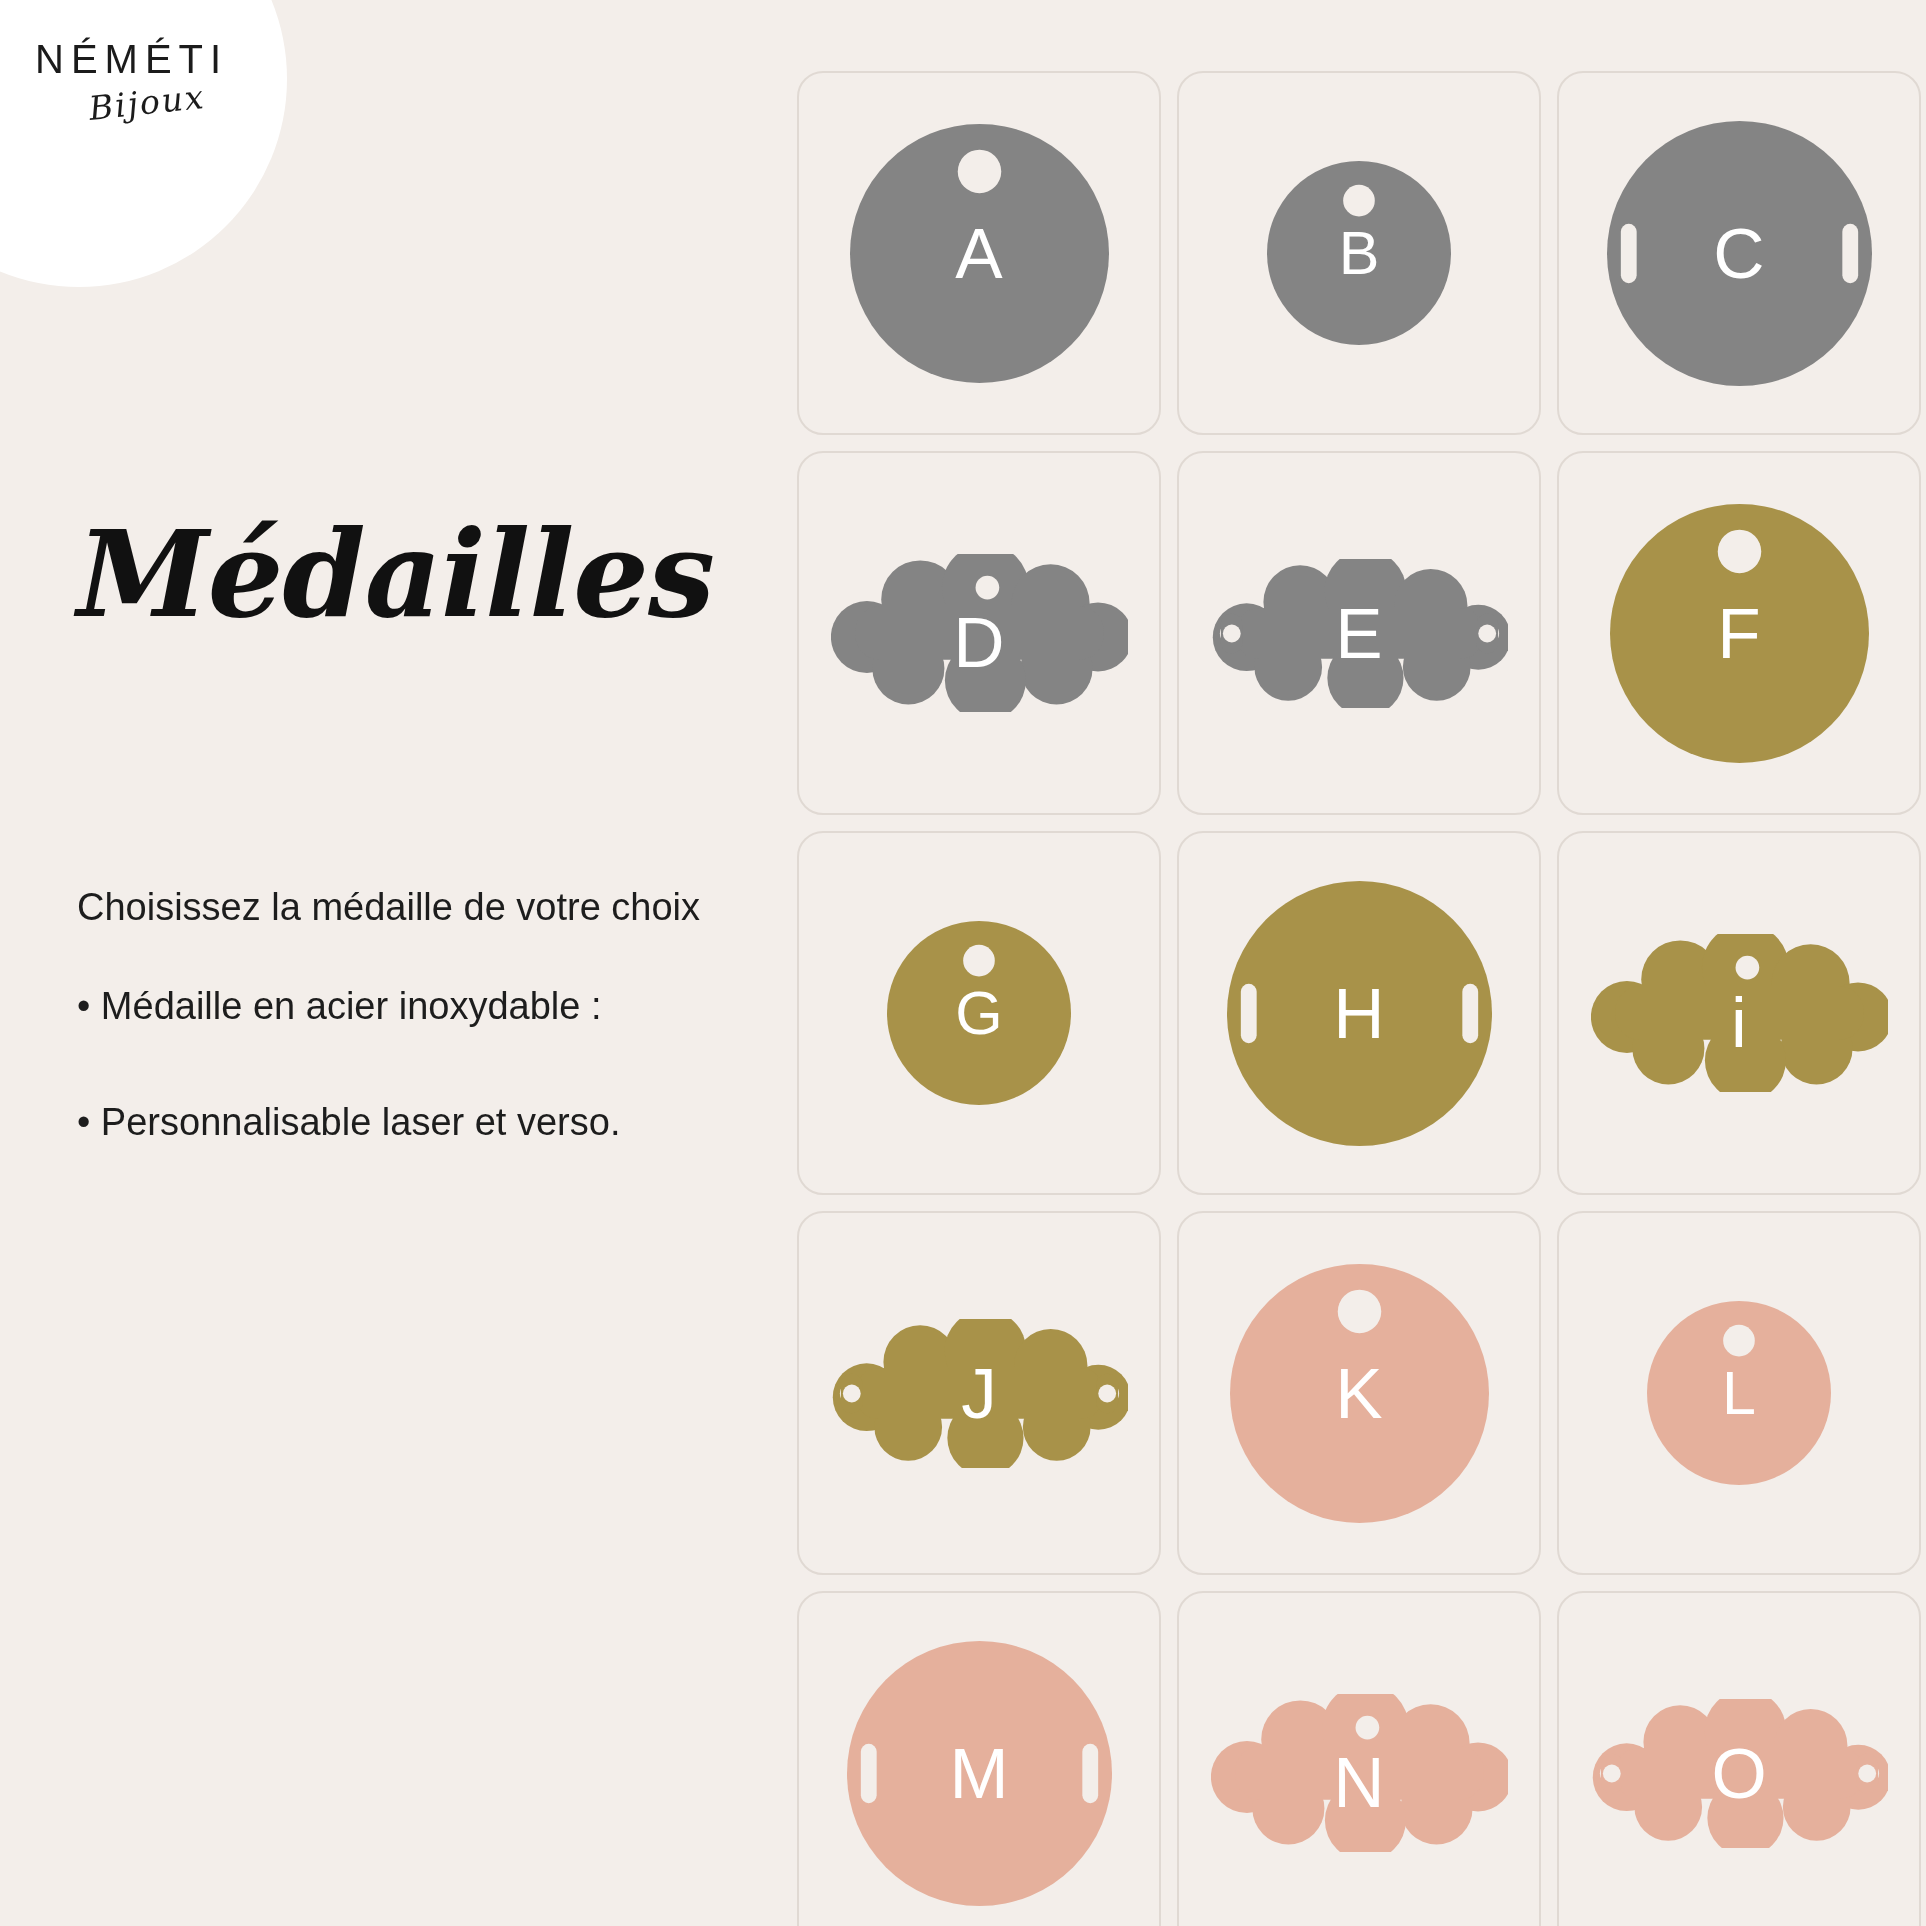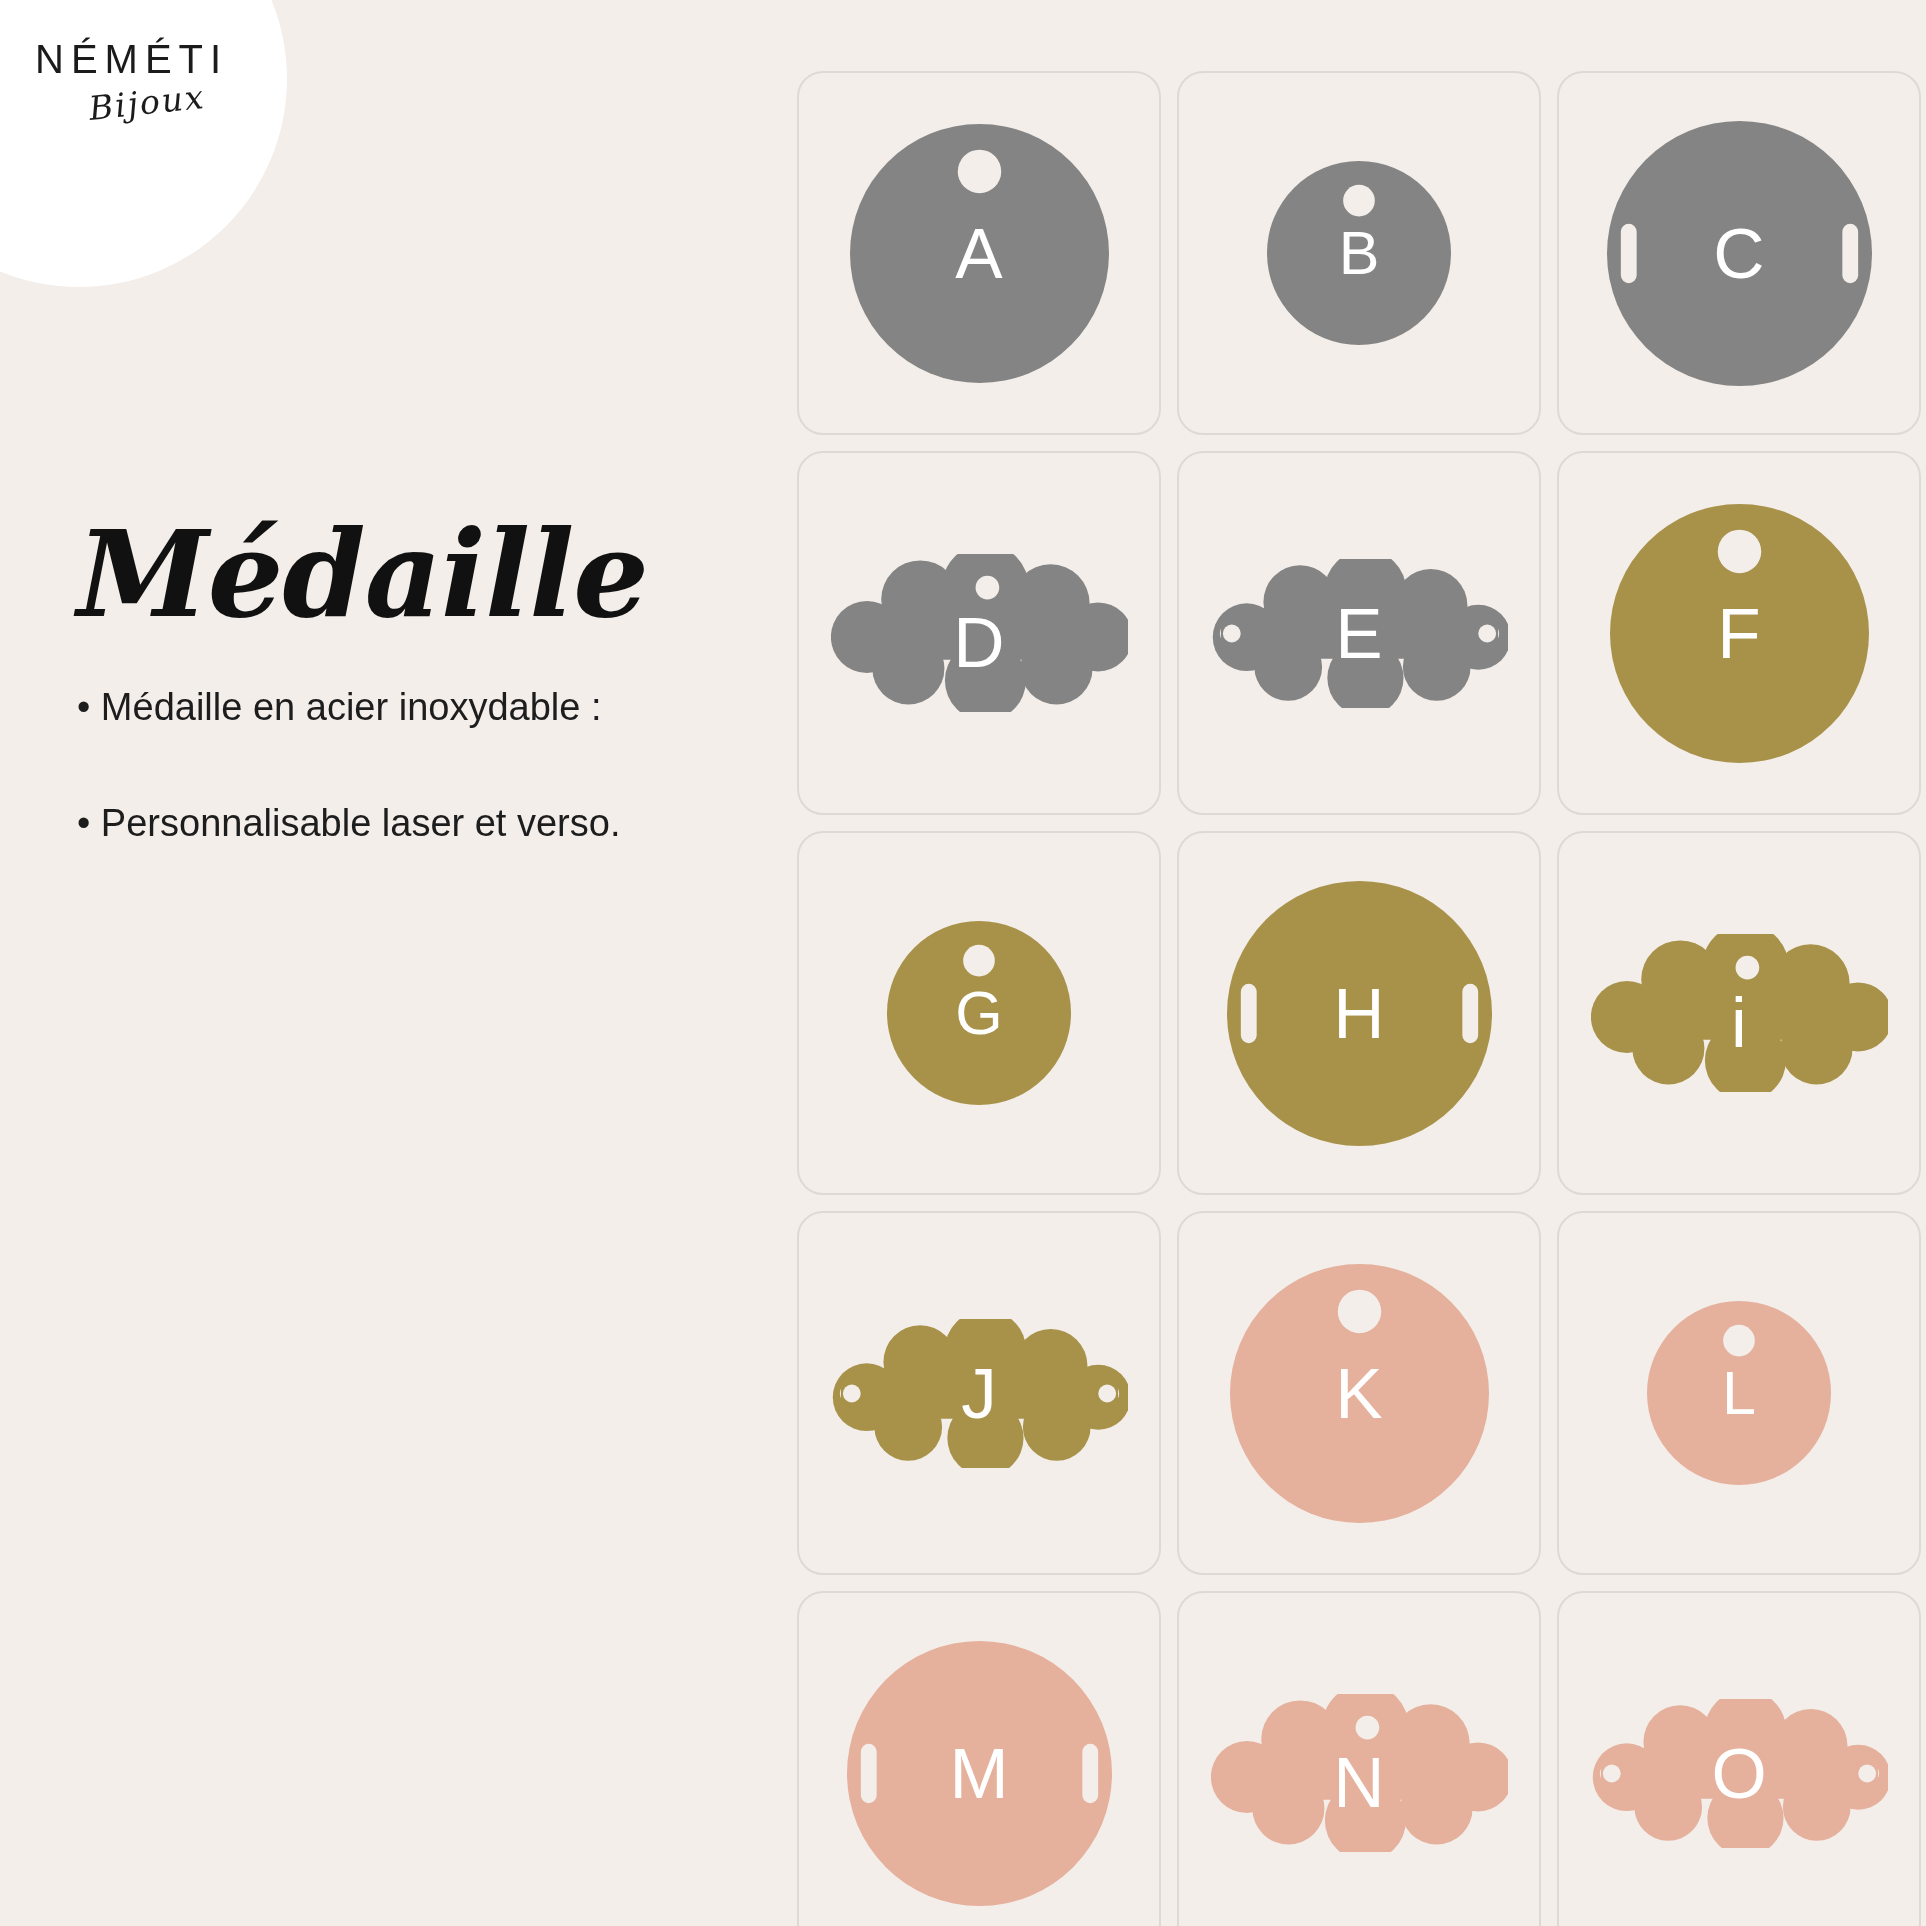--- a/index.html
+++ b/index.html
@@ -135,22 +135,23 @@
 <body>
 
 <div class="logo-badge">
   <div class="logo-inner">
     <div class="logo-name">NÉMÉTI</div>
     <div class="logo-sub">Bijoux</div>
   </div>
 </div>
 
 <div class="left-col">
-  <div class="title">Médaille</div>
-
+  <div class="title">Médailles</div>
+
+  <div class="intro">Choisissez la médaille de votre choix</div>
 
   <div class="block">
     <div class="line">• Médaille en acier inoxydable :</div>
   </div>
 
   <div class="block spaced">• Personnalisable laser et verso.</div>
 </div>
 
 <div class="grid" id="medal-grid">
     <div class="cell">

